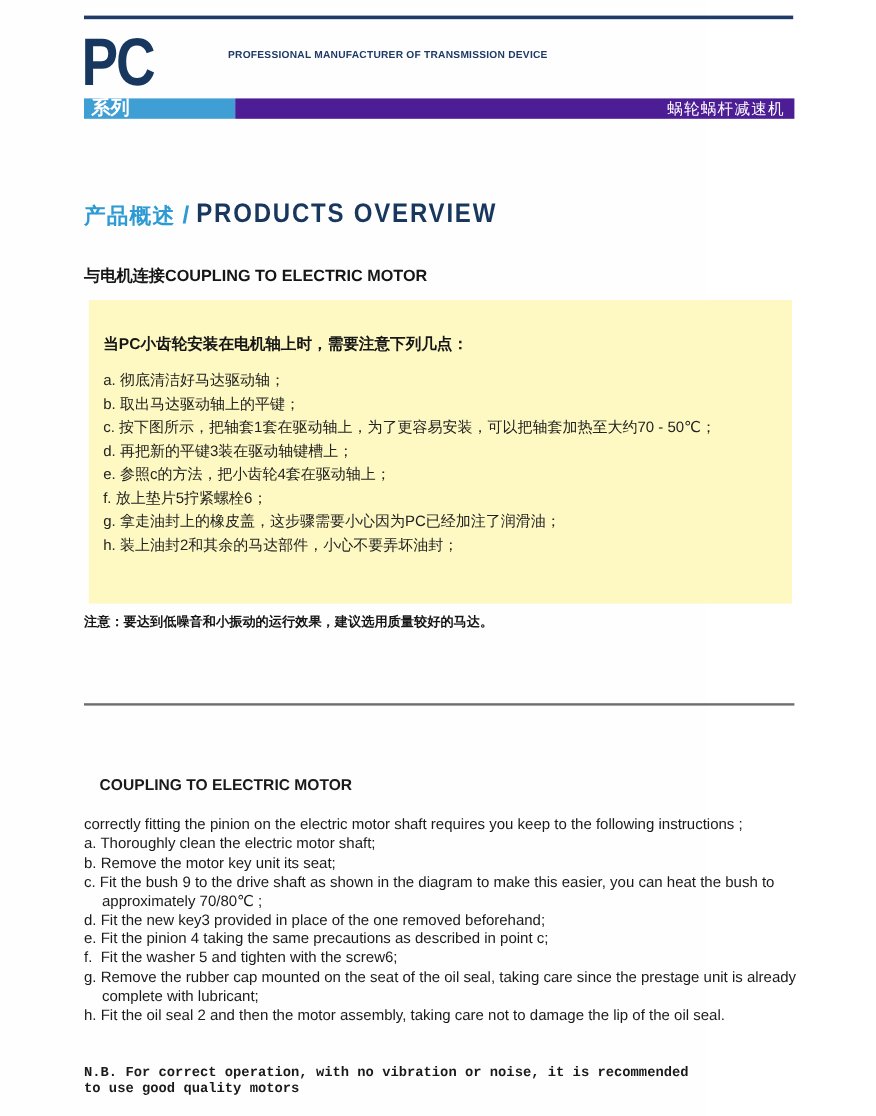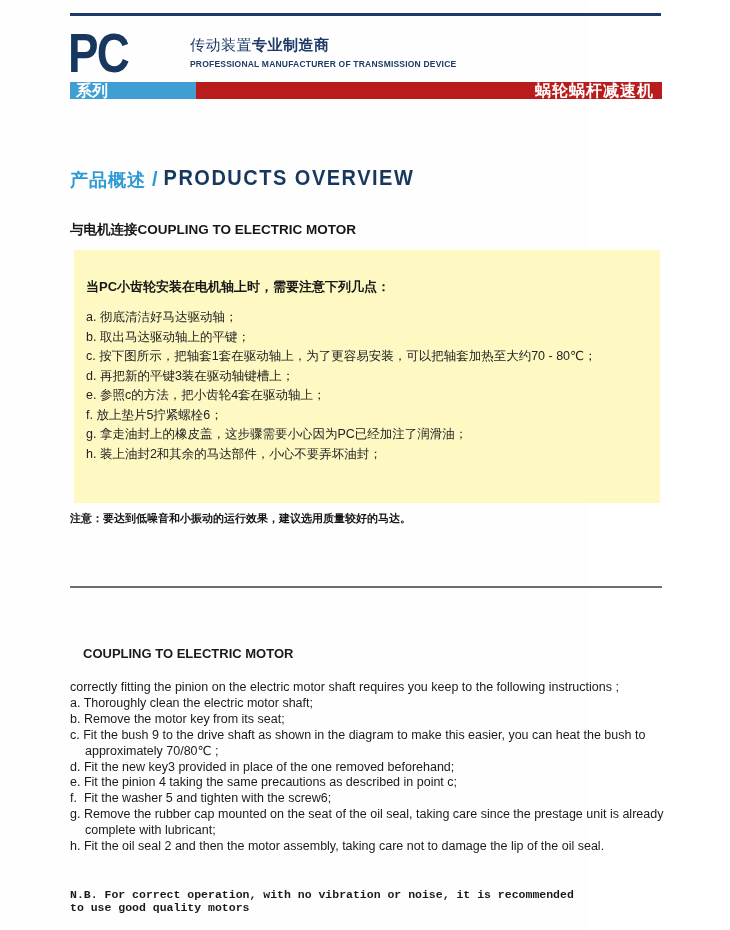--- a/index.html
+++ b/index.html
@@ -21,22 +21,22 @@
   .tagline-zh{font-size:15px;color:#1f3a68;letter-spacing:.5px;}
   .tagline-zh b{font-weight:bold;}
   .tagline-en{font-size:8.5px;color:#1f3a68;letter-spacing:.2px;margin-top:4px;font-weight:600;}
 
   .series-bar{position:absolute;left:70px;top:82px;width:592px;height:17px;display:flex;}
   .series-left{
     width:120px;background:#3f9ed3;color:#fff;font-weight:bold;
     font-size:16px;line-height:17px;padding-left:6px;
   }
   .series-right{
-    flex:1;background:#b91c1c;color:#fff;font-weight:bold;
-    font-size:16px;line-height:17px;text-align:right;padding-right:8px;letter-spacing:1px;
+    flex:1;background:#4c1d95;color:#fff;font-weight:normal;
+    font-size:13px;line-height:17px;text-align:right;padding-right:8px;letter-spacing:1px;
   }
 
   
   .page-title{position:absolute;left:70px;top:168px;display:flex;align-items:baseline;white-space:nowrap;}
   .page-title .zh{font-size:18px;font-weight:bold;color:#2d9ad3;letter-spacing:1px;}
   .page-title .slash{font-size:20px;font-weight:bold;color:#2d9ad3;margin:0 6px 0 6px;}
   .page-title .en{
     font-size:20px;font-weight:900;color:#17375e;letter-spacing:1.5px;
     transform:scaleY(1.12);transform-origin:left bottom;display:inline-block;
   }
@@ -62,59 +62,58 @@
 </style>
 </head>
 <body>
 
 <div class="page">
 
   <div class="top-rule"></div>
   <div class="logo">PC</div>
 
   <div class="tagline">
-    <div class="tagline-zh"><span>传动装置</span><b>专业制造商</b></div>
     <div class="tagline-en">PROFESSIONAL MANUFACTURER OF TRANSMISSION DEVICE</div>
   </div>
 
   <div class="series-bar">
     <div class="series-left">系列</div>
     <div class="series-right">蜗轮蜗杆减速机</div>
   </div>
 
   <div class="page-title">
     <span class="zh">产品概述</span>
     <span class="slash">/</span>
     <span class="en">PRODUCTS OVERVIEW</span>
   </div>
 
   <div class="zh-heading">与电机连接COUPLING TO ELECTRIC MOTOR</div>
 
   <div class="info-box">
     <div class="box-heading">当PC小齿轮安装在电机轴上时，需要注意下列几点：</div>
     <div class="box-item">a. 彻底清洁好马达驱动轴；</div>
     <div class="box-item">b. 取出马达驱动轴上的平键；</div>
-    <div class="box-item">c. 按下图所示，把轴套1套在驱动轴上，为了更容易安装，可以把轴套加热至大约70 - 80℃；</div>
+    <div class="box-item">c. 按下图所示，把轴套1套在驱动轴上，为了更容易安装，可以把轴套加热至大约70 - 50℃；</div>
     <div class="box-item">d. 再把新的平键3装在驱动轴键槽上；</div>
     <div class="box-item">e. 参照c的方法，把小齿轮4套在驱动轴上；</div>
     <div class="box-item">f. 放上垫片5拧紧螺栓6；</div>
     <div class="box-item">g. 拿走油封上的橡皮盖，这步骤需要小心因为PC已经加注了润滑油；</div>
     <div class="box-item">h. 装上油封2和其余的马达部件，小心不要弄坏油封；</div>
   </div>
 
   <div class="zh-note">注意：要达到低噪音和小振动的运行效果，建议选用质量较好的马达。</div>
 
   <div class="divider"></div>
 
   <div class="en-heading">COUPLING TO ELECTRIC MOTOR</div>
 
   <div class="en-body">
     <div class="en-intro">correctly fitting the pinion on the electric motor shaft requires you keep to the following instructions ;</div>
     <div class="en-item">a. Thoroughly clean the electric motor shaft;</div>
-    <div class="en-item">b. Remove the motor key from its seat;</div>
+    <div class="en-item">b. Remove the motor key unit its seat;</div>
     <div class="en-item">c. Fit the bush 9 to the drive shaft as shown in the diagram to make this easier, you can heat the bush to approximately 70/80℃ ;</div>
     <div class="en-item">d. Fit the new key3 provided in place of the one removed beforehand;</div>
     <div class="en-item">e. Fit the pinion 4 taking the same precautions as described in point c;</div>
     <div class="en-item">f.  Fit the washer 5 and tighten with the screw6;</div>
     <div class="en-item">g. Remove the rubber cap mounted on the seat of the oil seal, taking care since the prestage unit is already complete with lubricant;</div>
     <div class="en-item">h. Fit the oil seal 2 and then the motor assembly, taking care not to damage the lip of the oil seal.</div>
   </div>
 
   <div class="nb">N.B. For correct operation, with no vibration or noise, it is recommended to use good quality motors</div>
 

